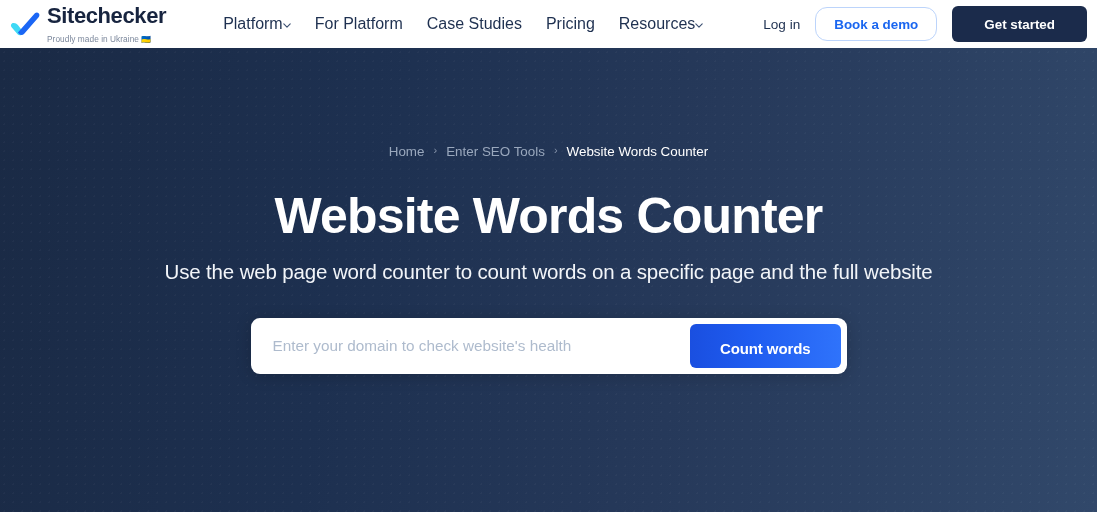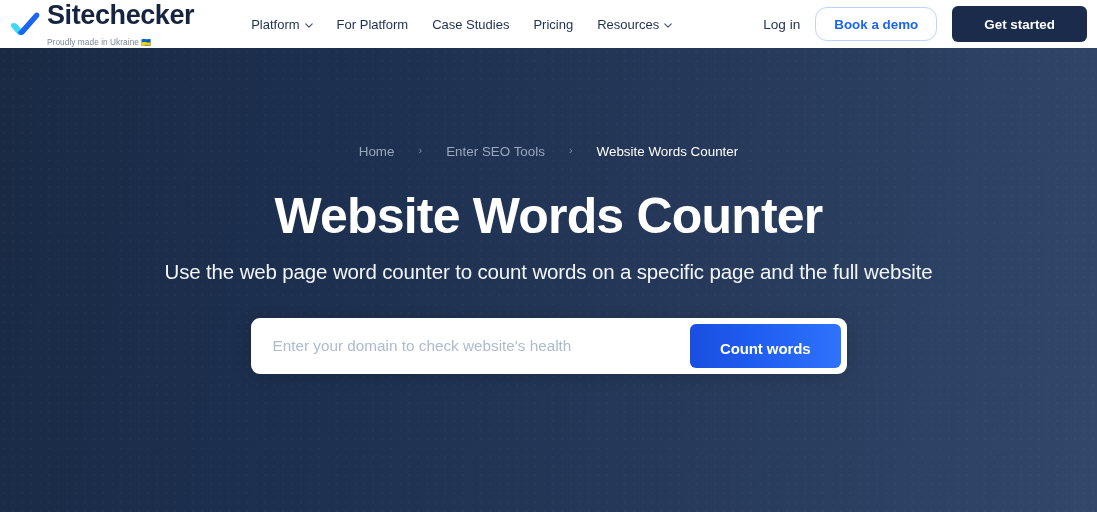--- a/index.html
+++ b/index.html
@@ -43,21 +43,21 @@
   }
 
   .logo-text-wrap {
     display: flex;
     flex-direction: column;
     justify-content: center;
     line-height: 1;
   }
 
   .logo-word {
-    font-size: 27px;
+    font-size: 22px;
     font-weight: bold;
     color: #17243f;
     letter-spacing: -0.4px;
     line-height: 1.05;
   }
 
   .logo-tagline {
     font-size: 8.3px;
     color: #7b879b;
     letter-spacing: 0.05px;
@@ -71,22 +71,21 @@
   .nav {
     display: flex;
     align-items: center;
     gap: 24px;
     margin-left: 57px;
   }
 
   .nav-item {
     display: flex;
     align-items: center;
-    gap: 5px;
-    font-size: 13px;
+    font-size: 16px;
     color: #1e3050;
     font-weight: 500;
     cursor: pointer;
     white-space: nowrap;
   }
 
   .chev {
     width: 8px;
     height: 5px;
     display: block;
@@ -169,21 +168,21 @@
     width: 100%;
     text-align: center;
     padding-top: 97px;
   }
 
   
   .breadcrumb {
     display: flex;
     align-items: flex-start;
     justify-content: center;
-    gap: 24px;
+    gap: 9px;
     font-size: 13.4px;
     line-height: 1;
   }
 
   .crumb {
     color: #9aa8bd;
     cursor: pointer;
     white-space: nowrap;
   }
 

